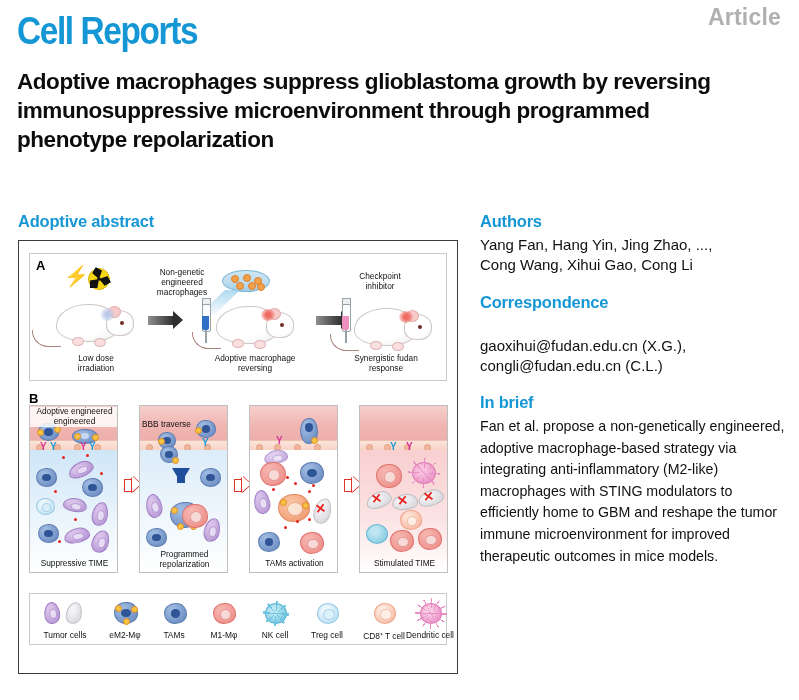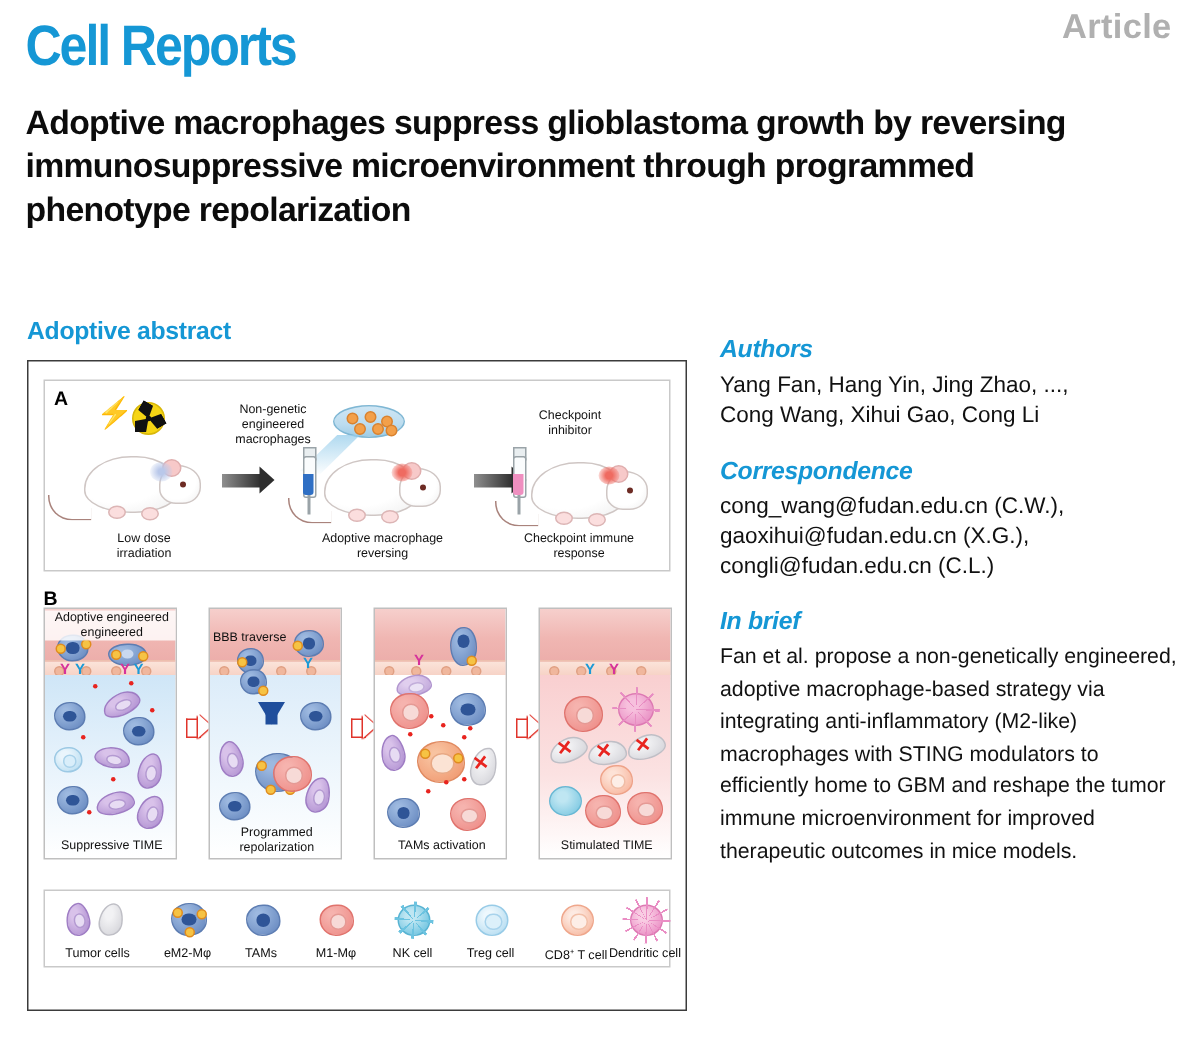--- a/index.html
+++ b/index.html
@@ -22,21 +22,21 @@
   .paper-title{
     position:absolute;left:17px;top:68px;width:745px;
     font-size:22.5px;font-weight:bold;line-height:1.28;
     letter-spacing:-.45px;color:#0c0c0c;
   }
   
   .sec-head{color:#1597d5;font-size:16.5px;font-weight:bold;letter-spacing:-.2px;}
   .ga-head{position:absolute;left:18px;top:212px;}
   
   .rightcol{position:absolute;left:480px;top:212px;width:305px;}
-  .rightcol .sec-head{margin:12px 0 4px 0;font-style:italic;}
+  .rightcol .sec-head{margin:0 0 4px 0;}
   .rc-body{font-size:15px;line-height:1.36;color:#111;margin:0 0 17px 0;}
   .rc-body.tight{line-height:1.34;}
   .rc-brief{font-size:14.2px;line-height:1.52;color:#111;margin:0;}
   
   .ga-box{
     position:absolute;left:18px;top:240px;width:440px;height:434px;
     border:1.6px solid #3b3b3b;background:#fff;box-sizing:border-box;
   }
   .panel{
     position:absolute;border:1px solid #c9c9c9;background:#fff;box-sizing:border-box;
@@ -297,21 +297,21 @@
       <div class="foot" style="left:46px;top:48px;"></div>
       <div class="tumor-spot" style="left:53px;top:17px;width:14px;height:12px;background:radial-gradient(circle,#ef6b61 25%,rgba(239,107,97,.2) 78%);"></div>
     </div>
     <div class="syringe" style="left:308px;top:44px;width:16px;height:46px;">
       <div class="plunger" style="left:4px;top:0;"></div>
       <div class="barrel" style="left:4px;top:6px;"></div>
       <div class="fluid" style="left:4px;top:18px;height:14px;background:#ef8fc0;"></div>
       <div class="needle" style="left:7px;top:32px;"></div>
     </div>
     <div class="cap" style="left:300px;top:100px;width:112px;">
-      <span>Checkpoint immune</span><br>
+      <span>Synergistic fudan</span><br>
       <span>response</span>
     </div>
   </div>
 
   <div id="panelB" class="panel">
     <div class="panel-letter" style="left:0;top:0;">B</div>
 
     <div class="subpanel" style="left:0;">
       <div class="vessel"></div>
       <div class="endo-row" style="top:34px;">
@@ -603,20 +603,20 @@
 
 <div class="rightcol">
   <div class="sec-head">Authors</div>
   <p class="rc-body">
     <span>Yang Fan, Hang Yin, Jing Zhao, ...,</span><br>
     <span>Cong Wang, Xihui Gao, Cong Li</span>
   </p>
 
   <div class="sec-head">Correspondence</div>
   <p class="rc-body tight">
-    <span>cong_wang@fudan.edu.cn (C.W.),</span><br>
+    <br>
     <span>gaoxihui@fudan.edu.cn (X.G.),</span><br>
     <span>congli@fudan.edu.cn (C.L.)</span>
   </p>
 
   <div class="sec-head">In brief</div>
   <p class="rc-brief">Fan et al. propose a non-genetically engineered, adoptive macrophage-based strategy via integrating anti-inflammatory (M2-like) macrophages with STING modulators to efficiently home to GBM and reshape the tumor immune microenvironment for improved therapeutic outcomes in mice models.</p>
 </div>
 
 </body></html>

